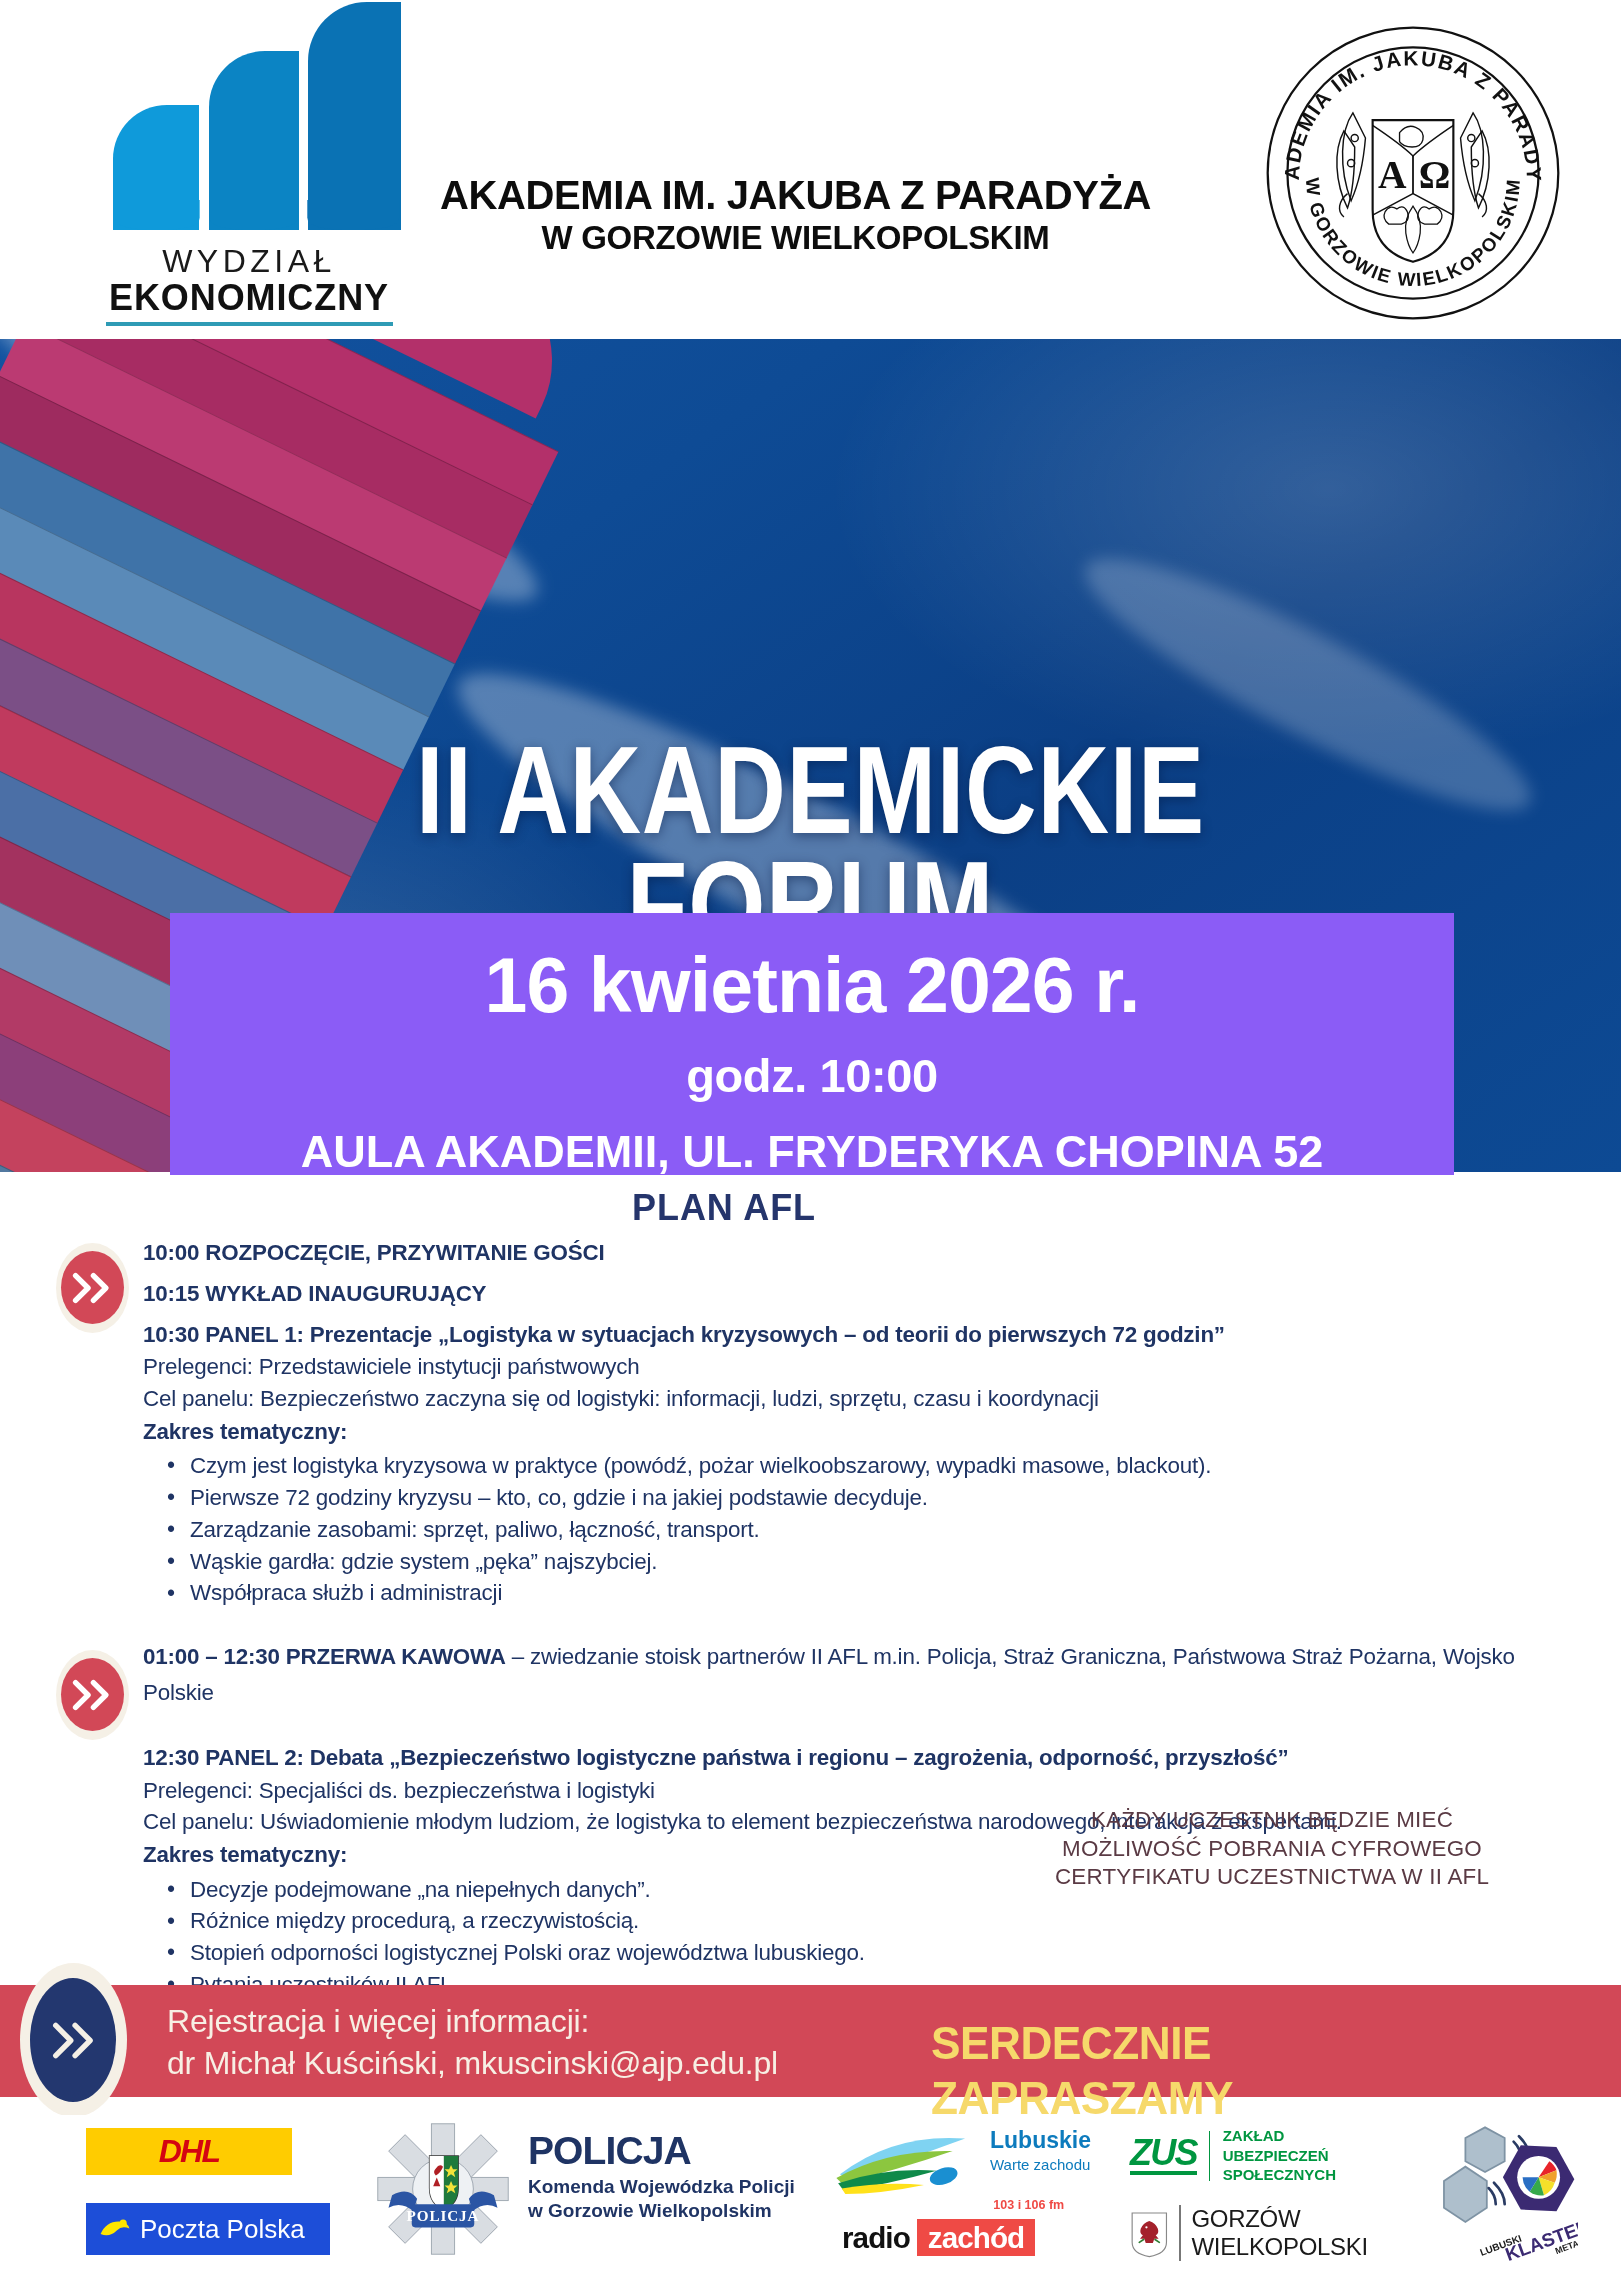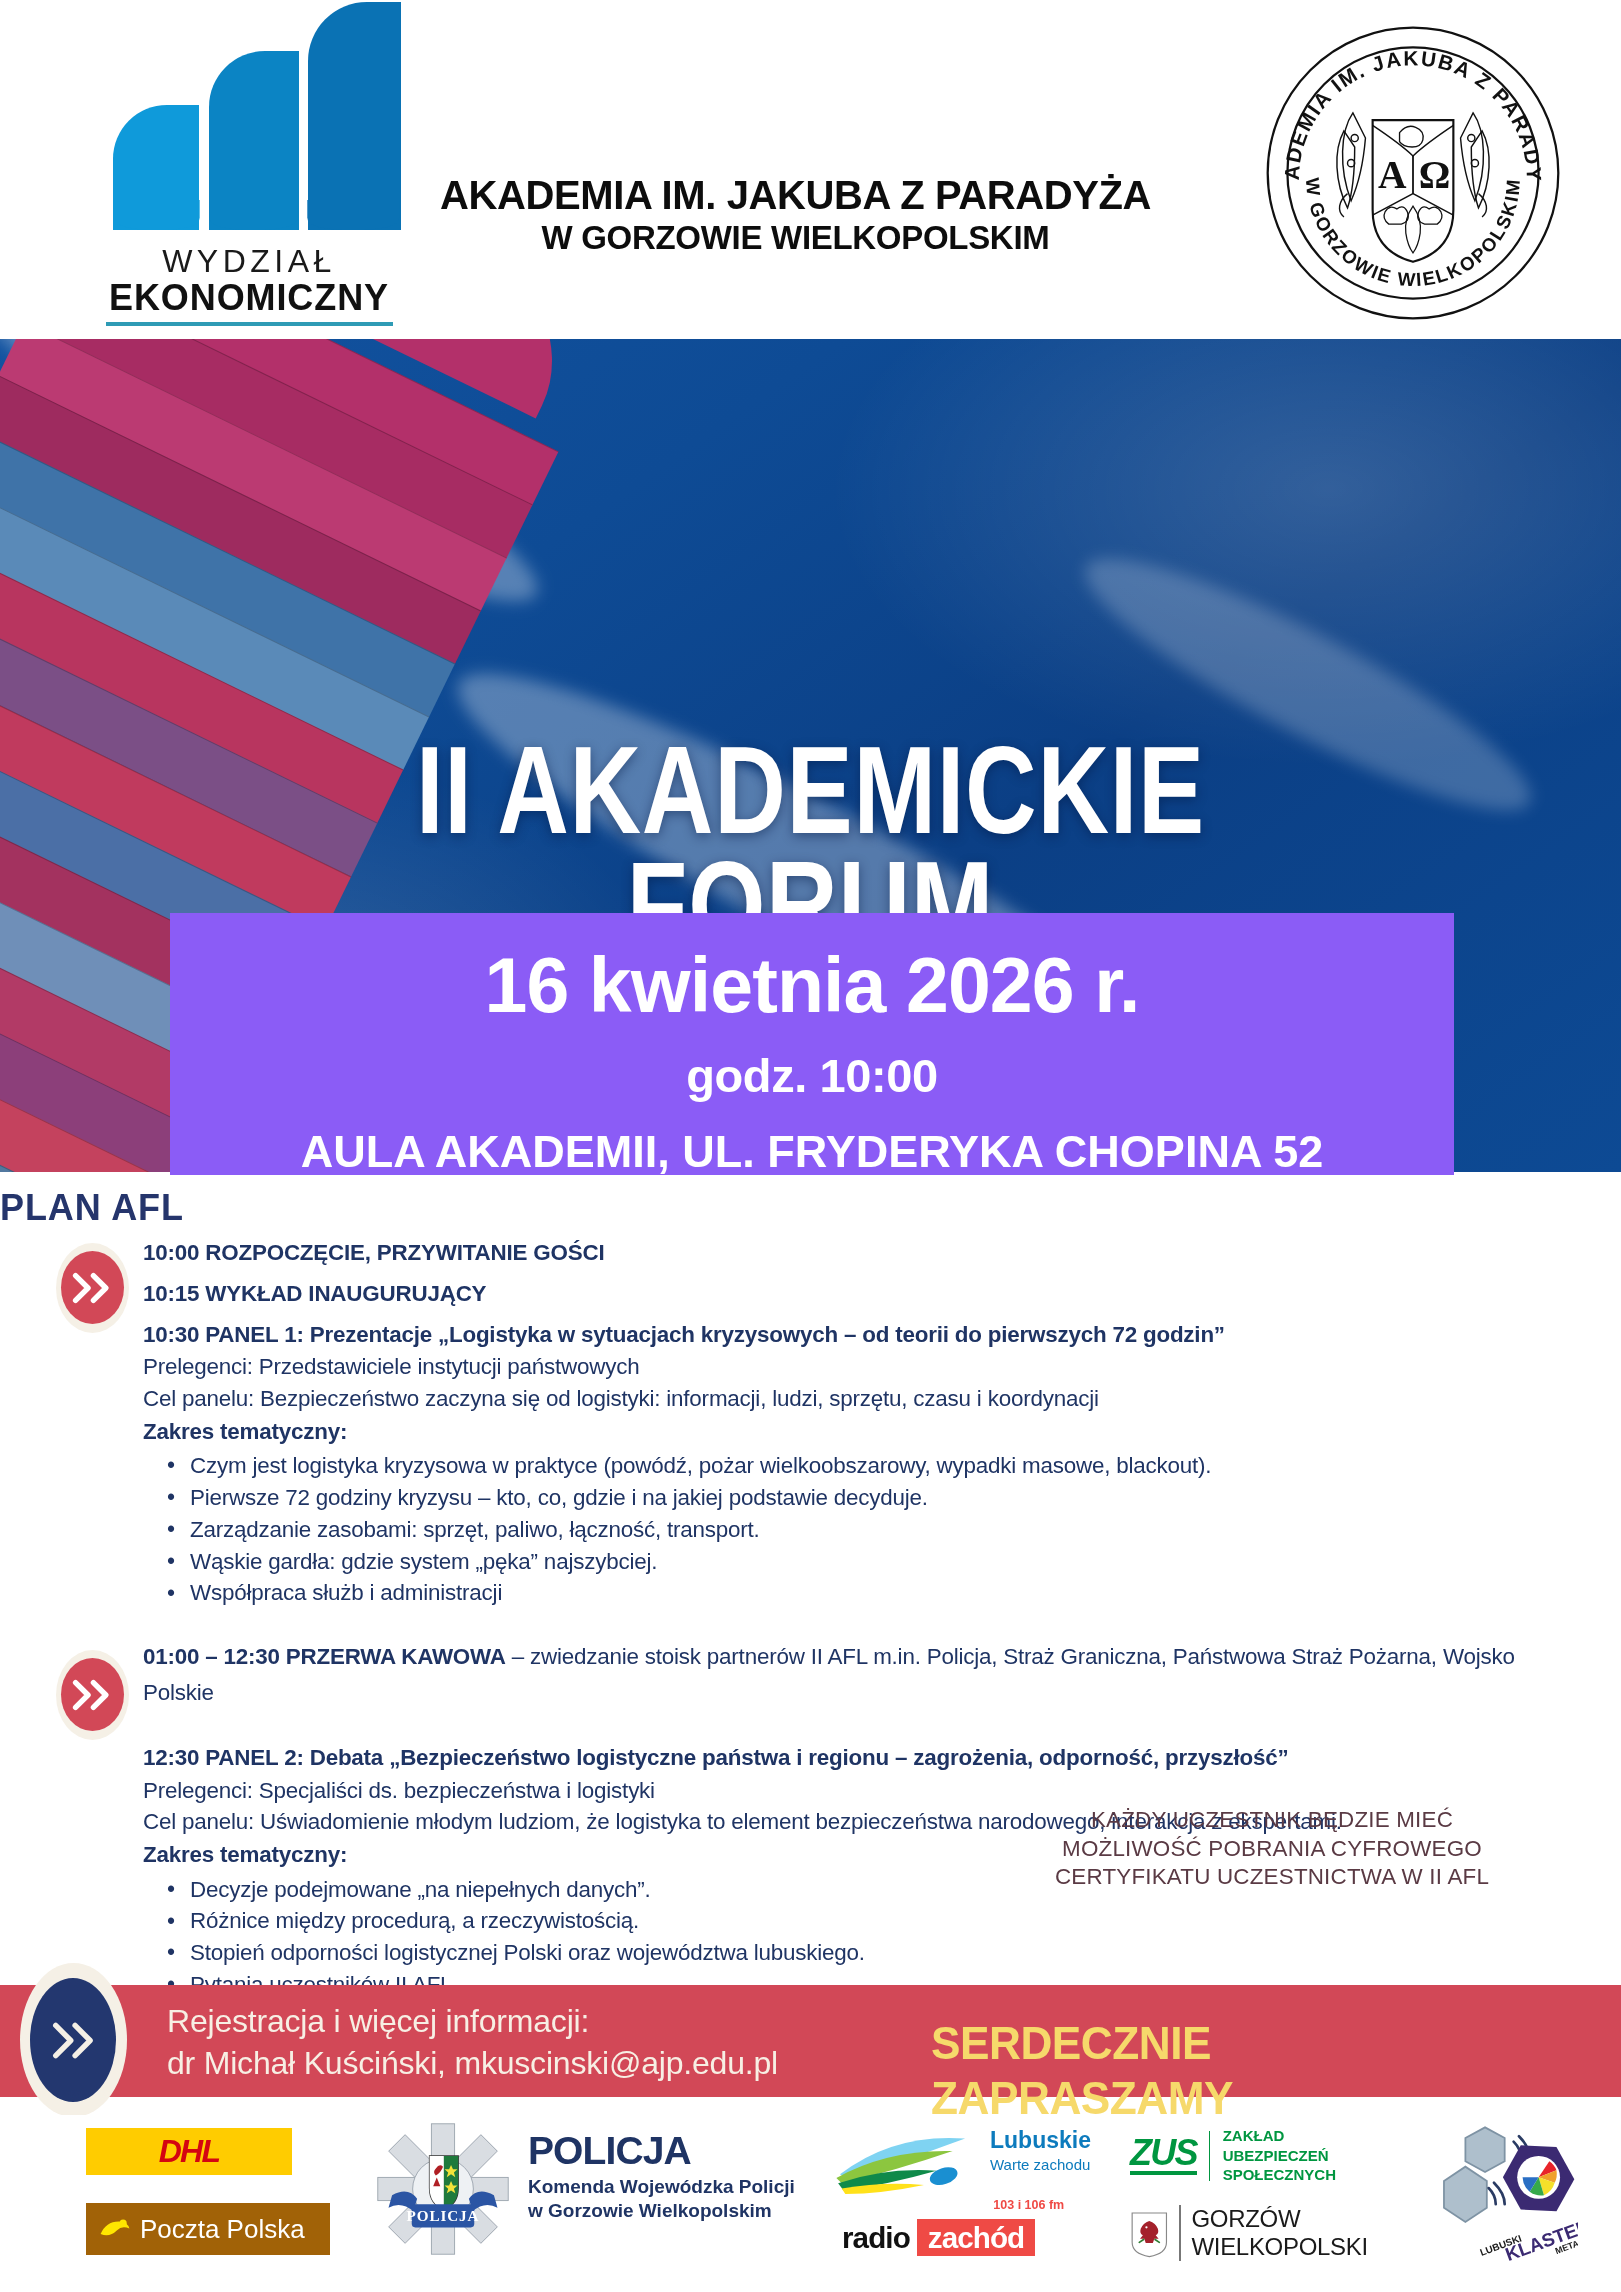--- a/index.html
+++ b/index.html
@@ -59,22 +59,22 @@
   .ht3{font-size:127px;}
 
   
   .datebar{position:absolute;left:170px;top:913px;width:1284px;height:262px;
            background:#8b5cf6;z-index:6;text-align:center;color:#fff;}
   .db-date{font-size:77px;font-weight:800;letter-spacing:-0.9px;padding-top:34px;line-height:1;}
   .db-time{font-size:47px;font-weight:800;letter-spacing:-0.4px;margin-top:28px;line-height:1;}
   .db-place{font-size:45px;font-weight:600;letter-spacing:0px;margin-top:30px;line-height:1;}
 
   
-  .plan-title{position:absolute;top:1187px;left:0;width:1424px;text-align:left;
-              font-size:36px;font-weight:600;color:#25356c;letter-spacing:0.9px;}
+  .plan-title{position:absolute;top:1187px;left:0;width:1424px;text-align:center;
+              font-size:36px;font-weight:600;color:#25356c;letter-spacing:0.9px;padding-left:12px;}
 
   .agenda{position:absolute;left:0;top:1236px;width:1621px;}
 
   .badge{position:absolute;width:73px;height:90px;}
   .badge .ring{position:absolute;inset:0;background:#f5f0e6;border-radius:50%;}
   .badge .disc{position:absolute;left:5.4px;top:8px;width:63px;height:73px;background:#d24857;border-radius:50%;}
   .badge svg{position:absolute;left:16px;top:27px;}
   .badge.b1{left:56px;top:7.2px;}
   .badge.b2{left:56px;top:414px;}
 
@@ -105,21 +105,21 @@
             color:#f6d96b;font-size:47px;font-weight:800;letter-spacing:-0.5px;
             transform:scaleX(.94);transform-origin:0 50%;}
 
   
   .sponsors{position:absolute;left:0;top:2115px;width:1621px;height:177px;background:#fff;}
 
   .sp{position:absolute;}
   .dhl{left:86px;top:12.5px;width:206px;height:47px;background:#ffcc00;
        display:flex;align-items:center;justify-content:center;}
   .dhl span{color:#d40511;font-size:32px;font-weight:800;font-style:italic;letter-spacing:-1.8px;}
-  .poczta{left:86px;top:88px;width:244px;height:52px;background:#a16207;
+  .poczta{left:86px;top:88px;width:244px;height:52px;background:#1d4ed8;
           display:flex;align-items:center;gap:7.2px;padding-left:10.7px;box-sizing:border-box;}
   .poczta .horn{width:36px;height:27px;}
   .poczta span{color:#fff;font-size:26px;font-weight:500;}
 
   .policja-badge{left:376px;top:7.2px;width:134px;height:134px;}
   .policja-text{left:528px;top:16px;width:269px;color:#1f3464;}
   .pt-1{font-size:39px;font-weight:800;letter-spacing:-0.9px;line-height:1;}
   .pt-2{font-size:19px;font-weight:700;line-height:1.25;margin-top:5.4px;}
 
   .lubuskie{left:831px;top:9px;width:260px;height:75px;}

